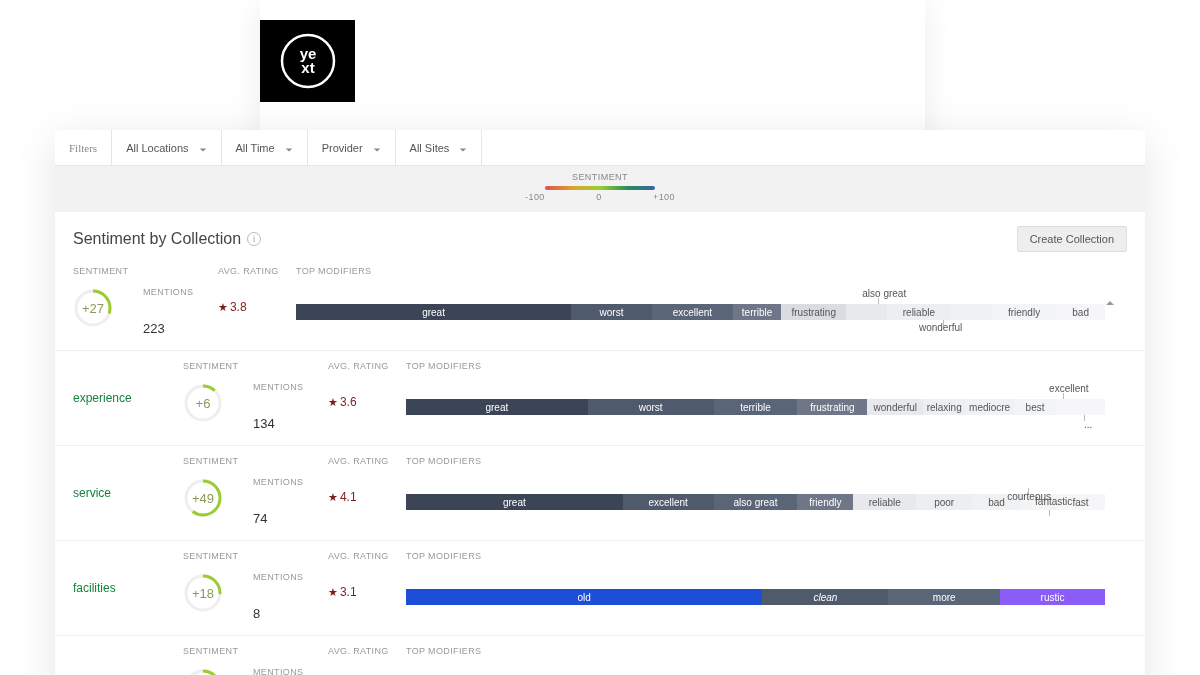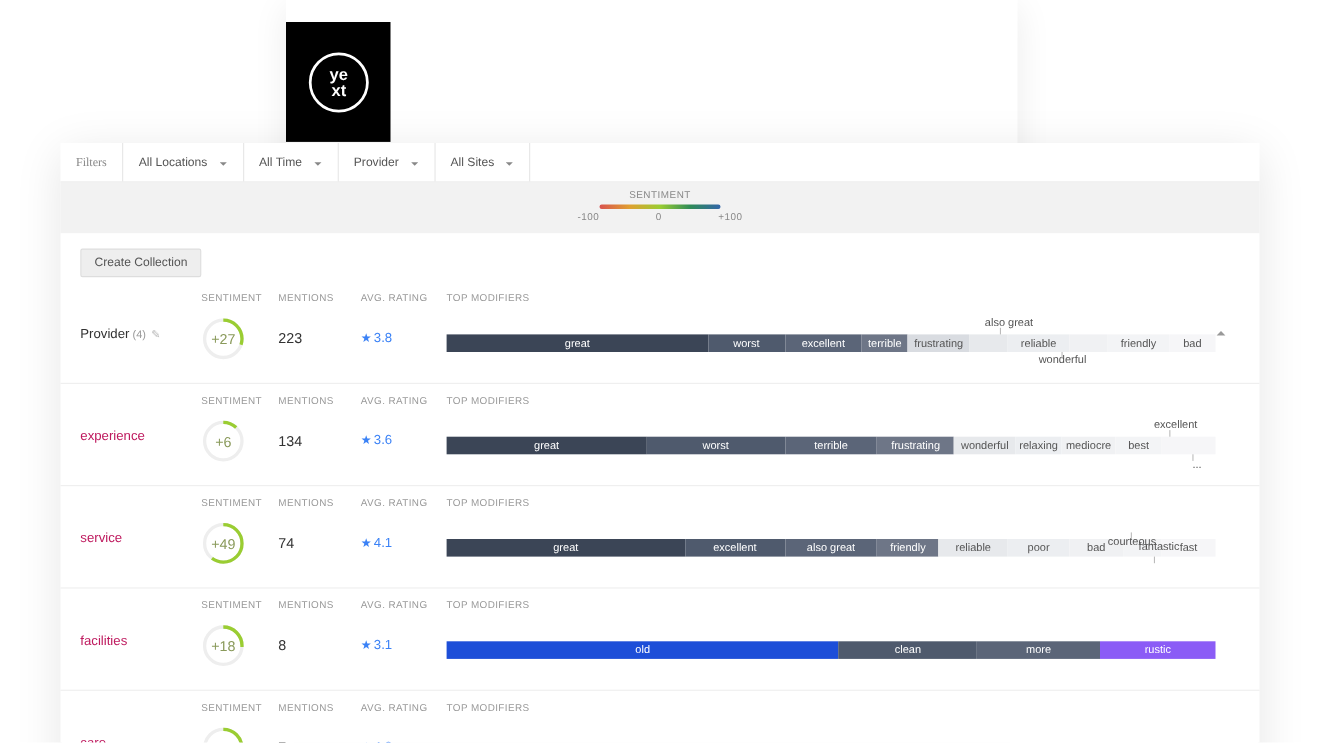--- a/index.html
+++ b/index.html
@@ -1,20 +1,20 @@
 <!DOCTYPE html>
 <html><head>
 <meta charset="utf-8">
 <style>
   html,body{margin:0;padding:0;font-family:-apple-system,BlinkMacSystemFont,"Segoe UI",Helvetica,Arial,sans-serif;background:#fff;color:#333;font-size:13px;}
   *{box-sizing:border-box;}
 
   .stage{position:relative;width:1200px;height:675px;overflow:hidden;}
   .backpanel{position:absolute;left:260px;top:0;width:665px;height:660px;background:#fff;box-shadow:0 6px 30px rgba(0,0,0,.08);}
-  .logo{position:absolute;left:260px;top:20px;width:95px;height:109px;background:#000;display:flex;align-items:center;justify-content:center;}
+  .logo{position:absolute;left:260px;top:20px;width:95px;height:82px;background:#000;display:flex;align-items:center;justify-content:center;}
   .logo svg{width:60px;height:60px;}
 
   .panel{position:absolute;left:55px;top:130px;width:1090px;background:#fff;box-shadow:0 8px 40px rgba(0,0,0,.10);}
 
   .filterbar{display:flex;align-items:center;border-bottom:1px solid #e6e6e6;height:36px;font-size:11px;color:#555;}
   .filterbar .lbl{padding:0 14px;border-right:1px solid #e6e6e6;height:100%;display:flex;align-items:center;color:#888;font-family:Liberation Serif, serif;}
   .fsel{padding:0 14px;border-right:1px solid #e6e6e6;height:100%;display:flex;align-items:center;gap:10px;cursor:pointer;}
   .chev{width:8px;height:8px;display:inline-block;}
   .chev svg{width:8px;height:8px;fill:#888;}
 
@@ -23,35 +23,35 @@
   .gradlabels{width:150px;margin:0 auto;display:flex;justify-content:space-between;font-size:9px;color:#888;}
 
   .secthead{display:flex;align-items:center;justify-content:space-between;padding:14px 18px 4px;}
   .secthead h2{font-size:16px;font-weight:500;color:#444;margin:0;display:flex;align-items:center;gap:6px;}
   .infoic{width:14px;height:14px;border:1px solid #bbb;border-radius:50%;display:inline-flex;align-items:center;justify-content:center;font-size:9px;color:#999;}
   .createbtn{background:#eee;border:1px solid #ddd;border-radius:2px;padding:6px 12px;font-size:11px;color:#555;cursor:pointer;}
 
   .row{display:flex;align-items:flex-start;border-top:1px solid #eee;padding:10px 18px 14px;}
   .row.first{border-top:none;}
   .colname{width:110px;padding-top:30px;font-size:12px;}
-  .colname.link{color:#be185d;cursor:pointer;}
+  .colname.link{color:#15803d;cursor:pointer;}
   .colname .count{color:#999;font-size:10px;}
   .pencil{color:#bbb;font-size:10px;margin-left:2px;}
   .colsent{width:70px;}
-  .colment{width:75px;}
+  .colment{width:75px;margin-top:21px;}
   .colavg{width:78px;}
   .colmods{flex:1;}
   .colexpand{width:22px;padding-top:30px;}
 
   .collabel{font-size:9px;color:#999;letter-spacing:.04em;text-transform:uppercase;margin-bottom:10px;height:12px;}
   .sentcirc{width:40px;height:40px;position:relative;}
   .sentcirc svg{width:40px;height:40px;transform:rotate(-90deg);}
   .sentcirc .val{position:absolute;inset:0;display:flex;align-items:center;justify-content:center;font-size:13px;color:#8a9a5b;}
   .mval{font-size:13px;color:#333;padding-top:12px;}
-  .avgval{font-size:12px;color:#3b82f6;padding-top:12px;}
+  .avgval{font-size:12px;color:#7f1d1d;padding-top:12px;}
   .star{font-size:11px;margin-right:2px;}
 
   .modstack{position:relative;height:46px;}
   .modbar{position:absolute;top:16px;left:0;right:0;height:16px;display:flex;}
   .seg{height:16px;font-size:10px;color:#fff;display:flex;align-items:center;justify-content:center;overflow:hidden;white-space:nowrap;}
   .seg.lt{color:#555;}
   .extra{position:absolute;font-size:10px;color:#555;white-space:nowrap;}
   .tick{position:absolute;width:1px;height:6px;background:#bbb;}
 
   .caret{width:10px;height:10px;cursor:pointer;}
@@ -105,26 +105,29 @@
       <div>SENTIMENT</div>
       <div class="gradbar"></div>
       <div class="gradlabels">
         <span>-100</span>
         <span>0</span>
         <span>+100</span>
       </div>
     </div>
 
     <div class="secthead">
+      <h2>
+        <span>Sentiment by Collection</span>
+        <span class="infoic">i</span>
+      </h2>
       <button class="createbtn">Create Collection</button>
     </div>
 
     <div id="rows-host">
         <div class="row first">
-          <div class="colname">Provider<span class="count"> (4)</span><span class="pencil"> ✎</span></div>
           <div class="colsent">
             <div class="collabel">SENTIMENT</div>
             <div class="sentcirc"><svg viewBox="0 0 40 40">
                 <circle cx="20" cy="20" r="17" fill="none" stroke="#eee" stroke-width="3"></circle>
                 <circle cx="20" cy="20" r="17" fill="none" stroke="#9acd32" stroke-width="3" stroke-dasharray="106.81415022205297" stroke-dashoffset="74.76990515543707"></circle>
               </svg><div class="val">+27</div></div>
           </div>
           <div class="colment">
             <div class="collabel">MENTIONS</div>
             <div class="mval">223</div>
@@ -253,21 +256,21 @@
           </div>
           <div class="colavg">
             <div class="collabel">AVG. RATING</div>
             <div class="avgval"><span class="star">★</span>3.1</div>
           </div>
           <div class="colmods">
             <div class="collabel">TOP MODIFIERS</div>
             <div class="modstack">
               <div class="modbar">
                 <div class="seg" style="width: 51%; background: #1d4ed8;">old</div>
-                <div class="seg" style="width: 18%; background: rgb(79, 90, 109);">clean</div>
+                <div class="seg" style="width: 18%; background: rgb(79, 90, 109); font-style: italic;">clean</div>
                 <div class="seg" style="width: 16%; background: rgb(91, 101, 120);">more</div>
                 <div class="seg" style="width: 15%; background: #8b5cf6;">rustic</div>
               </div>
             </div>
           </div>
           <div class="colexpand"></div>
         </div>
         <div class="row">
           <div class="colname link">care</div>
           <div class="colsent">

